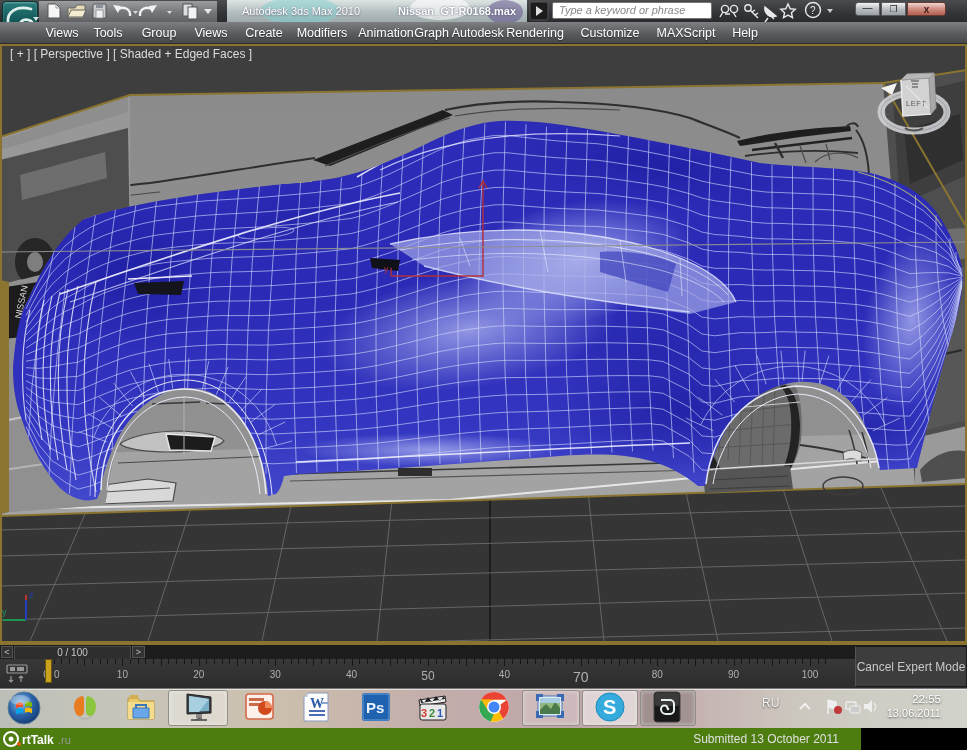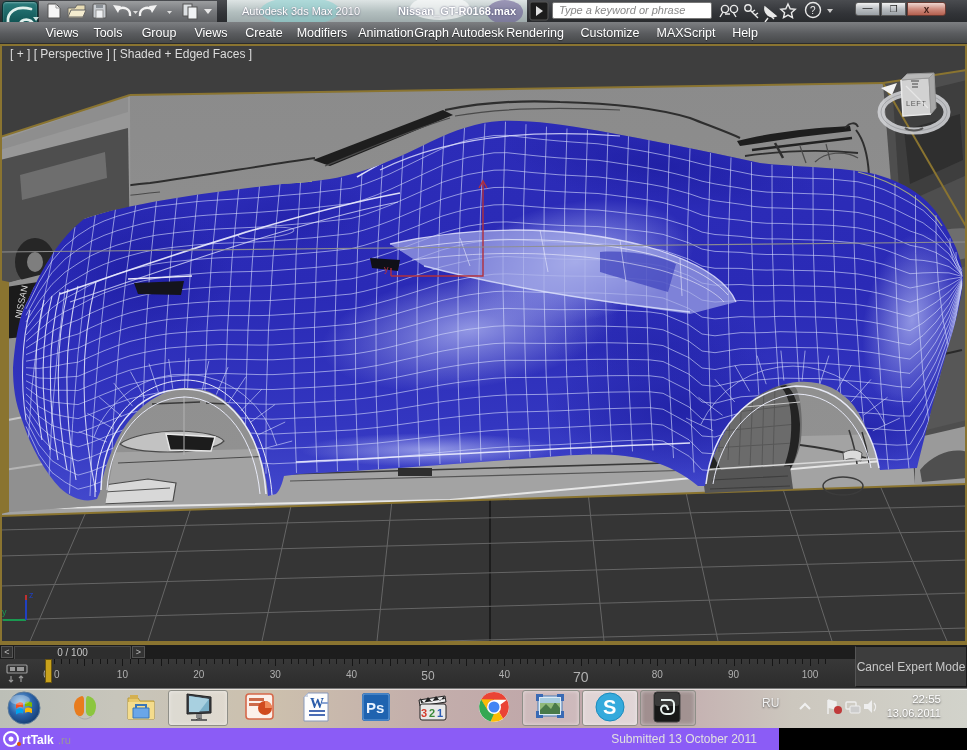--- a/index.html
+++ b/index.html
@@ -5,21 +5,21 @@
 #page{position:relative;width:967px;height:750px}
 .abs{position:absolute}
 #titlebar{left:0;top:0;width:967px;height:22px;background:linear-gradient(#4a4c50,#323438 60%,#292b2e)}
 #glass{left:227px;top:0;width:300px;height:22px;background:linear-gradient(#dde4e4,#b3bfbf 55%,#9fabac)}
 #menubar{left:0;top:22px;width:967px;height:22px;background:linear-gradient(#7d7f82,#5a5c5f 55%,#464849);border-bottom:1px solid #2c2c2c}
 .menu{position:absolute;top:4px;color:#fff;font-size:12.5px;white-space:nowrap;transform:translateX(-50%);text-shadow:0 1px 1px rgba(0,0,0,.5)}
 #vp{left:0;top:44px;width:967px;height:601px}
 #slider{left:0;top:645px;width:967px;height:14px;background:#1d1d1d}
 #ruler{left:0;top:659px;width:967px;height:29px;background:linear-gradient(#383838,#2c2c2c)}
 #taskbar{left:0;top:688px;width:967px;height:40px;background:linear-gradient(90deg,#bcbfb7,#c7c5bb 12%,#ccc0ad 28%,#c3aeab 44%,#bfa6a9 58%,#c4afb0 70%,#ccc7be 82%,#d2d3cb)}
-#blackstrip{left:0;top:728px;width:779px;height:22px;background:#8b5cf6}
+#blackstrip{left:0;top:728px;width:861px;height:22px;background:#4d7c0f}
 .btnframe{position:absolute;top:2px;height:36px;border:1px solid #8f8f88;border-radius:3px;background:rgba(255,255,255,.22);box-shadow:inset 0 0 4px rgba(255,255,255,.5)}
 </style></head>
 <body>
 <div id="page">
 
 <svg id="vp" class="abs" width="967" height="601" viewBox="0 44 967 601">
 <defs>
  <clipPath id="bodyclip">
           <path d="M13,368 C16,330 21,312 28,300 C44,264 60,238 84,219 C120,205 220,189 315,181 C355,177 390,162 430,142 C455,130 478,122 500,121 C530,120 560,124 600,131 C650,140 700,150 760,163 C790,167 830,166 870,173 C905,181 930,198 944,224 C955,244 962,258 963,278 C962,300 955,325 946,354 C938,382 928,424 917,468 L880,470 C873,446 867,424 854,406 C840,388 820,380 797,382 C770,385 744,400 727,428 C715,448 709,468 705,486 L698,486 C660,455 620,452 560,456 C480,462 380,470 300,474 L284,476 C282,484 280,490 276,494 L268,496 C266,468 256,438 240,416 C224,396 206,387 184,388 C158,390 132,410 117,440 C107,460 102,478 100,492 L97,499 C84,503 71,498 60,488 C45,472 31,448 22,420 C15,402 13,386 13,368 Z"></path>
         </clipPath>

